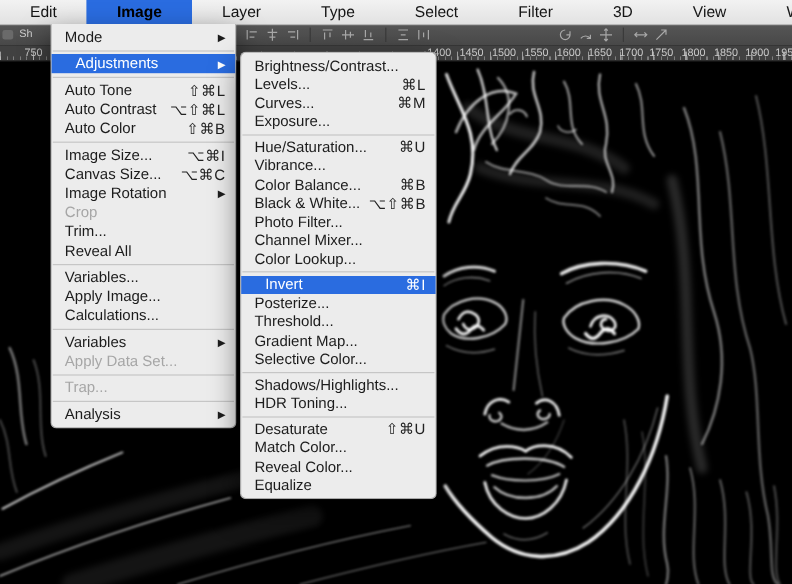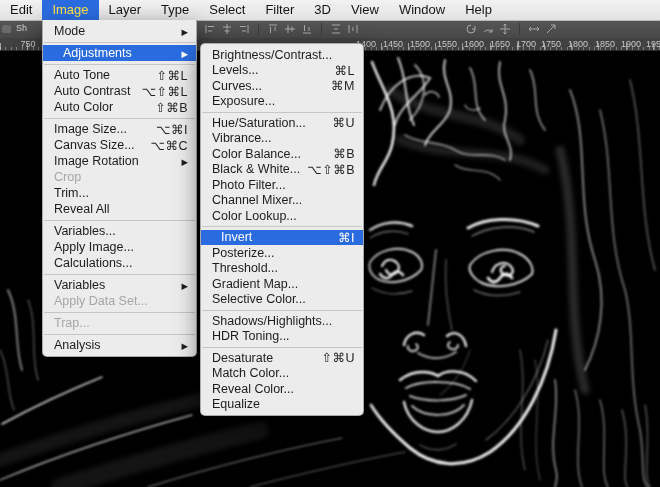--- a/index.html
+++ b/index.html
@@ -7,22 +7,22 @@
     font-family:"Liberation Sans", sans-serif; -webkit-font-smoothing:antialiased;}
 
   
   .canvas{position:absolute;left:0;top:38px;width:660px;height:449px;background:#000;z-index:1;}
   .canvas svg{display:block;}
 
   
   .menubar{position:absolute;left:0;top:0;width:660px;height:20px;z-index:4;
     background:linear-gradient(#f2f2f2,#e2e2e2);border-bottom:1px solid #b8b8b8;
     display:flex;align-items:center;font-size:13px;color:#151515;}
-  .mb-item{padding:0 10px;height:20px;line-height:20px;white-space:nowrap;}
-  .mb-item.active{background:#2a6ce0;color:#fde047;}
+  .mb-item{padding:0 25px;height:20px;line-height:20px;white-space:nowrap;}
+  .mb-item.active{background:#2a6ce0;color:#000000;font-weight:bold;}
 
   
   .optionsbar{position:absolute;left:0;top:20px;width:660px;height:18px;z-index:2;
     background:linear-gradient(#565656,#484848);border-bottom:1px solid #353535;}
   .ob-frag{position:absolute;left:16px;top:3px;font-size:9px;color:#cfcfcf;}
   .ob-blob{position:absolute;left:2px;top:5px;width:9px;height:8px;background:#6a6a6a;border-radius:2px;}
   .ob-icons{position:absolute;top:3px;display:flex;gap:5px;}
   .ob-icons svg{display:block;}
   .ob-sep{width:1px;height:12px;background:#3a3a3a;margin:0 3px;}
   .ob-mode{position:absolute;left:414px;top:20px;font-size:9px;color:#c4c4c4;font-style:italic;}

